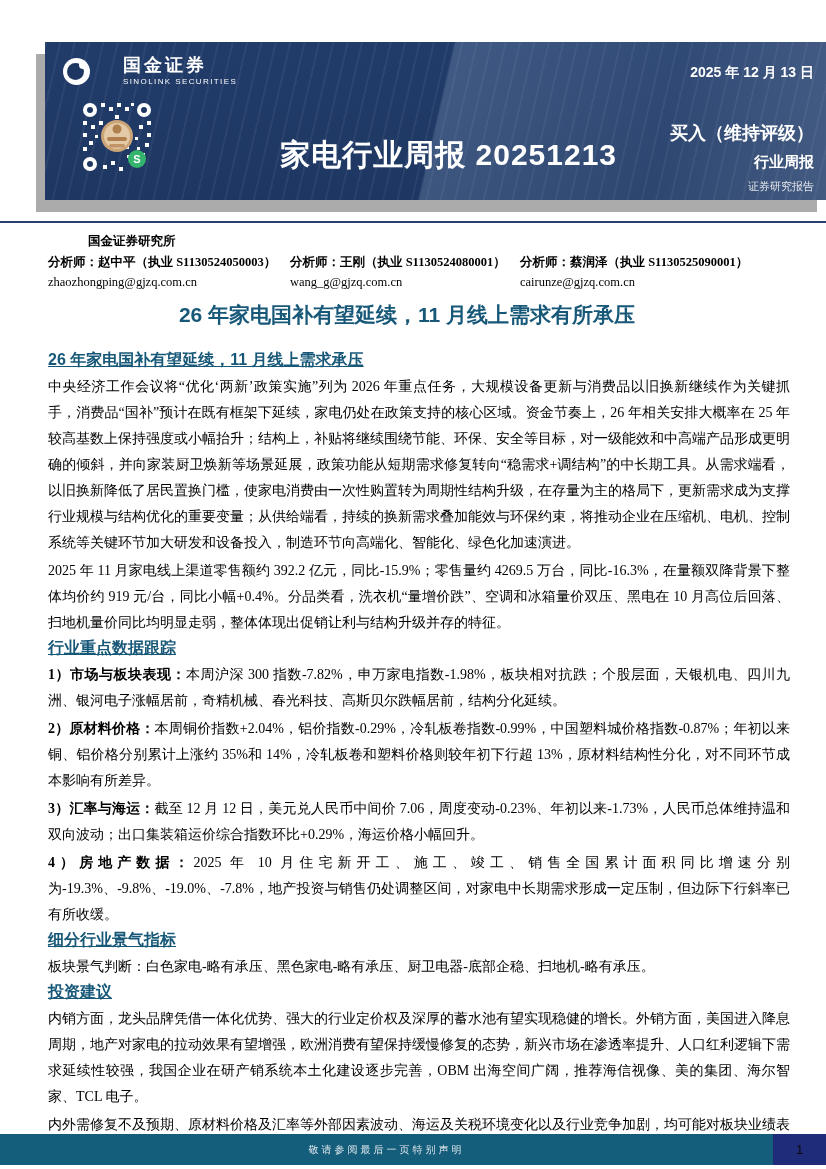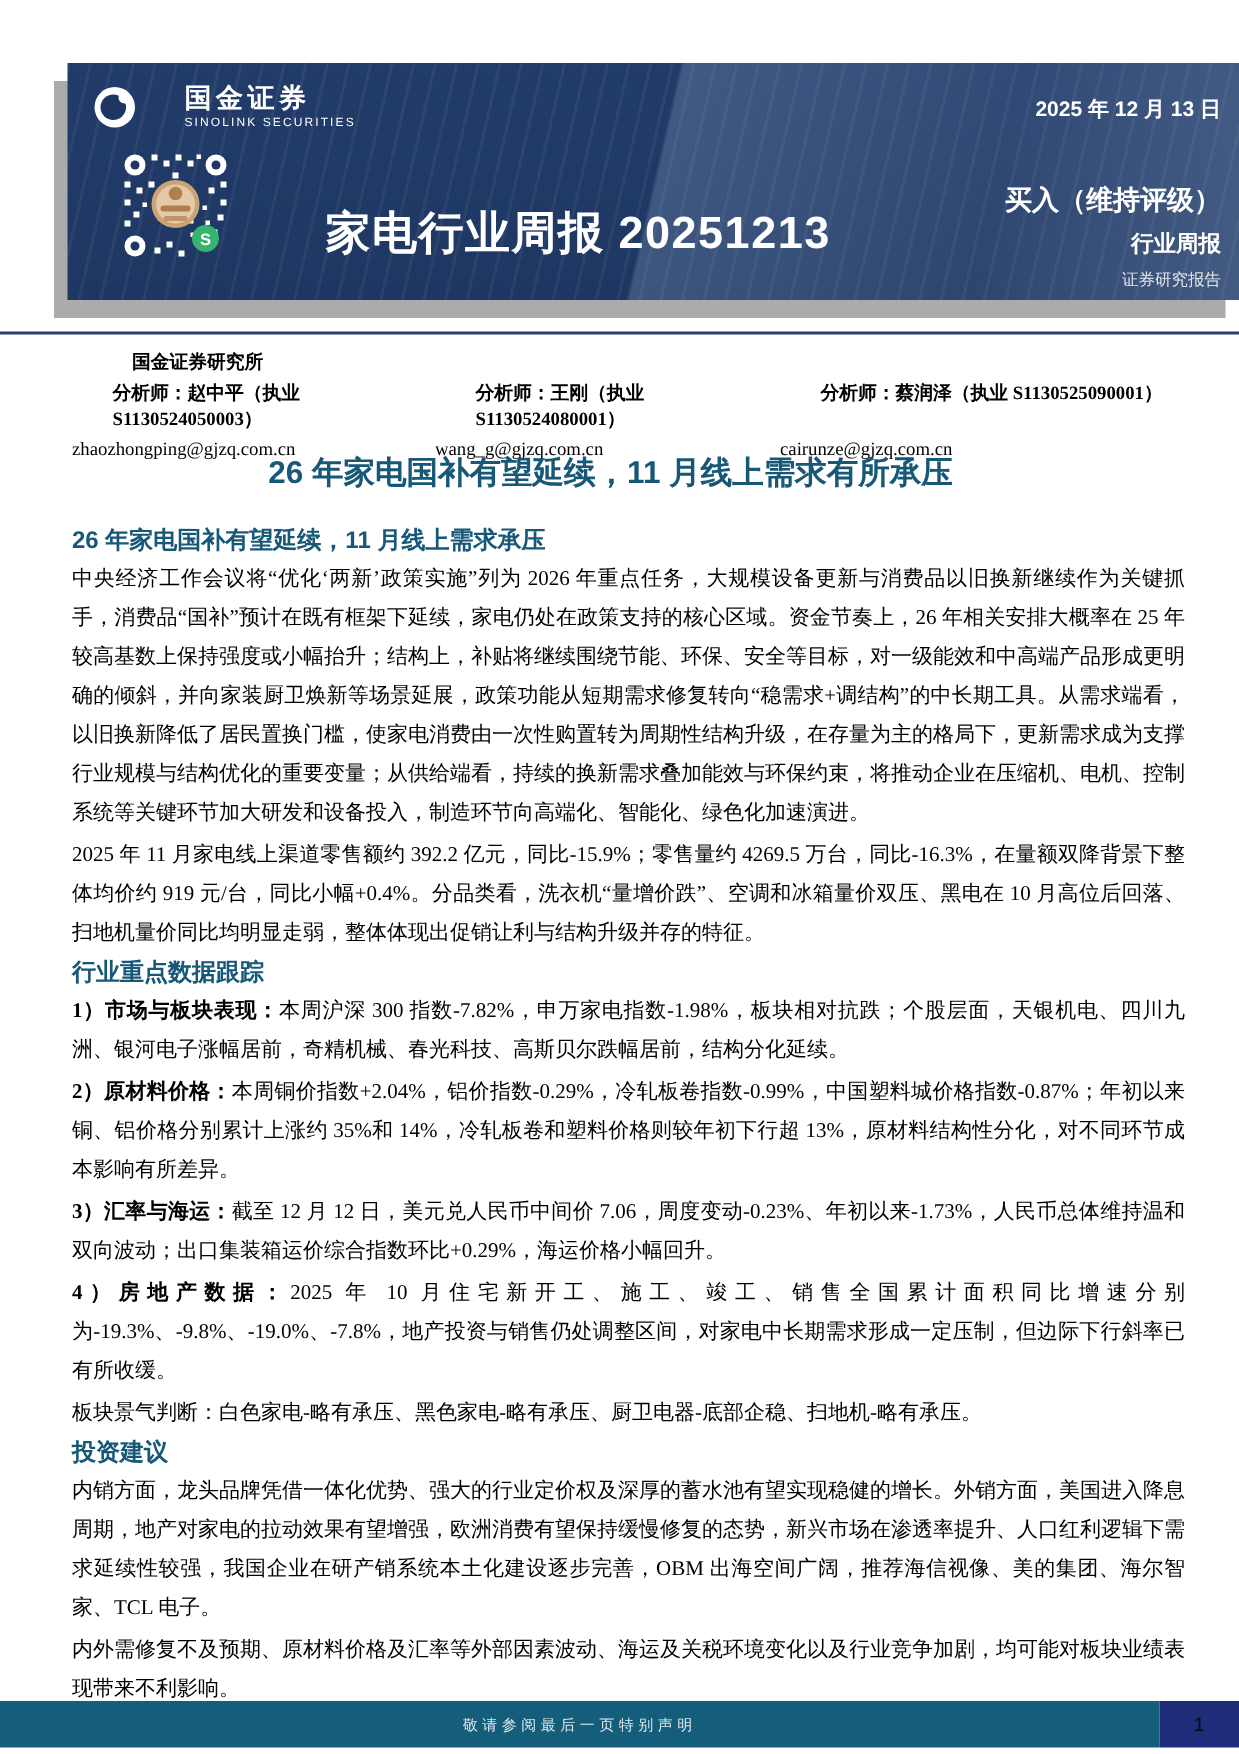--- a/index.html
+++ b/index.html
@@ -22,43 +22,44 @@
   }
   .brand { position:absolute; left:18px; top:14px; display:flex; align-items:center; gap:9px; }
   .logo-mark { position:relative; width:27px; height:27px; background:#fff; border-radius:50%; }
   .logo-mark .inner { position:absolute; left:4px; top:5px; width:17px; height:17px; background:#1e3762; border-radius:50%; }
   .logo-mark .dot { position:absolute; right:3px; top:3px; width:8px; height:8px; background:#fff; border-radius:50%; }
   .brand-text { line-height:1.1;margin-left:24px; }
   .brand-name { font-family:"Liberation Sans","DejaVu Sans",sans-serif; font-weight:bold; font-size:18px; letter-spacing:3px; }
   .brand-sub { font-family:"Liberation Sans","DejaVu Sans",sans-serif; font-size:8px; letter-spacing:1.4px; margin-top:2px; }
   .qr-wrap { position:absolute; left:34px; top:57px; width:76px; height:76px; }
   .band-title {
-    position:absolute; left:172px; top:93px; width:400px; text-align:left;
+    position:absolute; left:172px; top:93px; width:400px; text-align:right;
     font-family:"Liberation Sans","DejaVu Sans",sans-serif; font-weight:bold; font-size:30px; letter-spacing:1px;
   }
   .band-date   { position:absolute; right:12px; top:22px;  font-family:"Liberation Sans",sans-serif; font-weight:bold; font-size:14px; }
   .band-rating { position:absolute; right:12px; top:79px;  font-family:"Liberation Sans",sans-serif; font-weight:bold; font-size:18px; }
   .band-type   { position:absolute; right:12px; top:111px; font-family:"Liberation Sans",sans-serif; font-weight:bold; font-size:15px; }
   .band-cat    { position:absolute; right:12px; top:137px; font-family:"Liberation Sans",sans-serif; font-size:11px; color:rgba(255,255,255,0.85); }
   .header-rule { position:absolute; left:0; top:221px; width:826px; height:2px; background:#2a3f6e; }
   
   .analysts { position:absolute; left:48px; top:233px; width:742px; font-size:12.5px; }
   .institute { font-weight:bold; margin-bottom:4px;margin-left:40px; }
   .analyst-grid { display:grid; grid-template-columns:242px 230px auto; column-gap:0; }
-  .analyst-name { font-weight:bold; margin-bottom:4px;margin-left:27px; }
+  .analyst-name { font-weight:bold; margin-bottom:4px; }
   .analyst-mail { font-size:12.5px; color:#000; text-decoration:none; }
   
   .main-title {
     position:absolute; left:0; top:301px; width:814px; text-align:center;
     font-family:"Liberation Sans","DejaVu Sans",sans-serif; font-weight:bold; font-size:21px; color:#175878;
   }
   .content { position:absolute; left:48px; top:349px; width:742px; }
   .content h2 {
     font-family:"Liberation Sans","DejaVu Sans",sans-serif; font-weight:bold; font-size:16px; color:#175878;
     margin:1px 0 3px 0;
+    text-decoration:underline;
   }
   .content p { font-size:14px; line-height:26px; text-align:justify; margin:0 0 2px 0; }
   .content p b { font-weight:bold; }
   
   .footer-band {
     position:absolute; left:0; top:1134px; width:773px; height:31px; background:#145e7c;
     display:flex; align-items:center; justify-content:center;
   }
   .footer-band span { color:#dde7ec; font-size:10px; letter-spacing:3px; }
   .footer-page {
@@ -163,20 +164,21 @@
     <h2>26 年家电国补有望延续，11 月线上需求承压</h2>
     <p><span>中央经济工作会议将“优化‘两新’政策实施”列为 2026 年重点任务，大规模设备更新与消费品以旧换新继续作为关键抓手，消费品“国补”预计在既有框架下延续，家电仍处在政策支持的核心区域。资金节奏上，26 年相关安排大概率在 25 年较高基数上保持强度或小幅抬升；结构上，补贴将继续围绕节能、环保、安全等目标，对一级能效和中高端产品形成更明确的倾斜，并向家装厨卫焕新等场景延展，政策功能从短期需求修复转向“稳需求+调结构”的中长期工具。从需求端看，以旧换新降低了居民置换门槛，使家电消费由一次性购置转为周期性结构升级，在存量为主的格局下，更新需求成为支撑行业规模与结构优化的重要变量；从供给端看，持续的换新需求叠加能效与环保约束，将推动企业在压缩机、电机、控制系统等关键环节加大研发和设备投入，制造环节向高端化、智能化、绿色化加速演进。</span></p>
     <p><span>2025 年 11 月家电线上渠道零售额约 392.2 亿元，同比-15.9%；零售量约 4269.5 万台，同比-16.3%，在量额双降背景下整体均价约 919 元/台，同比小幅+0.4%。分品类看，洗衣机“量增价跌”、空调和冰箱量价双压、黑电在 10 月高位后回落、扫地机量价同比均明显走弱，整体体现出促销让利与结构升级并存的特征。</span></p>
 
     <h2>行业重点数据跟踪</h2>
     <p><b>1）市场与板块表现：</b><span>本周沪深 300 指数-7.82%，申万家电指数-1.98%，板块相对抗跌；个股层面，天银机电、四川九洲、银河电子涨幅居前，奇精机械、春光科技、高斯贝尔跌幅居前，结构分化延续。</span></p>
     <p><b>2）原材料价格：</b><span>本周铜价指数+2.04%，铝价指数-0.29%，冷轧板卷指数-0.99%，中国塑料城价格指数-0.87%；年初以来铜、铝价格分别累计上涨约 35%和 14%，冷轧板卷和塑料价格则较年初下行超 13%，原材料结构性分化，对不同环节成本影响有所差异。</span></p>
     <p><b>3）汇率与海运：</b><span>截至 12 月 12 日，美元兑人民币中间价 7.06，周度变动-0.23%、年初以来-1.73%，人民币总体维持温和双向波动；出口集装箱运价综合指数环比+0.29%，海运价格小幅回升。</span></p>
     <p><b>4）房地产数据：</b><span>2025 年 10 月住宅新开工、施工、竣工、销售全国累计面积同比增速分别为-19.3%、-9.8%、-19.0%、-7.8%，地产投资与销售仍处调整区间，对家电中长期需求形成一定压制，但边际下行斜率已有所收缓。</span></p>
 
+    <h2>细分行业景气指标</h2>
     <p><span>板块景气判断：白色家电-略有承压、黑色家电-略有承压、厨卫电器-底部企稳、扫地机-略有承压。</span></p>
 
     <h2>投资建议</h2>
     <p><span>内销方面，龙头品牌凭借一体化优势、强大的行业定价权及深厚的蓄水池有望实现稳健的增长。外销方面，美国进入降息周期，地产对家电的拉动效果有望增强，欧洲消费有望保持缓慢修复的态势，新兴市场在渗透率提升、人口红利逻辑下需求延续性较强，我国企业在研产销系统本土化建设逐步完善，OBM 出海空间广阔，推荐海信视像、美的集团、海尔智家、TCL 电子。</span></p>
 
     <p><span>内外需修复不及预期、原材料价格及汇率等外部因素波动、海运及关税环境变化以及行业竞争加剧，均可能对板块业绩表现带来不利影响。</span></p>
 
   </div>
 
   <div class="footer-band">

